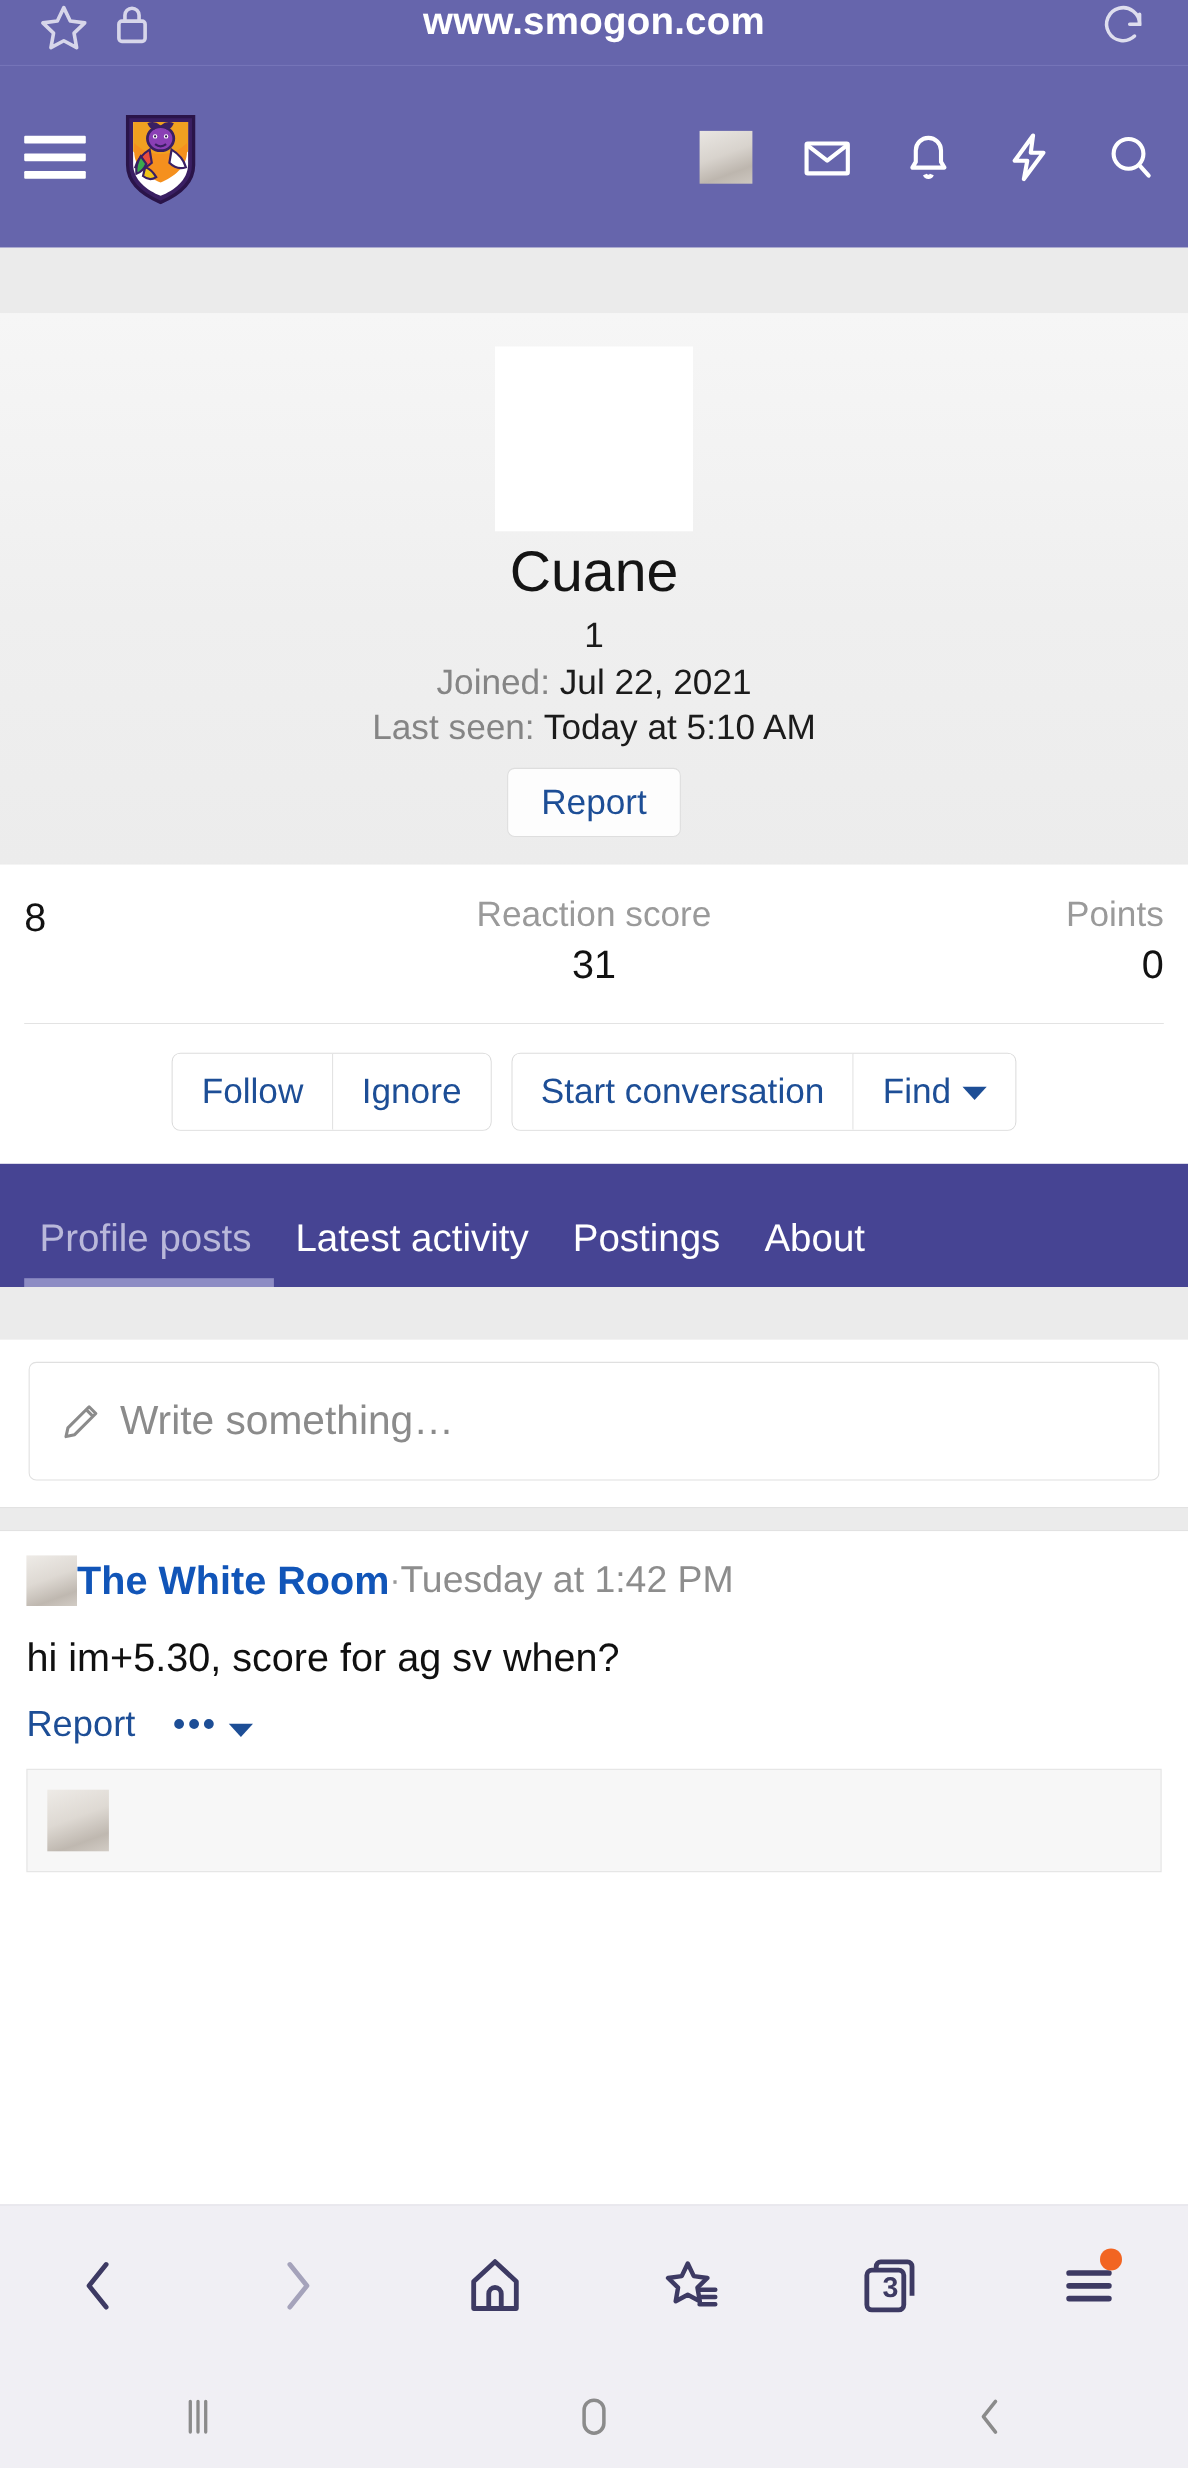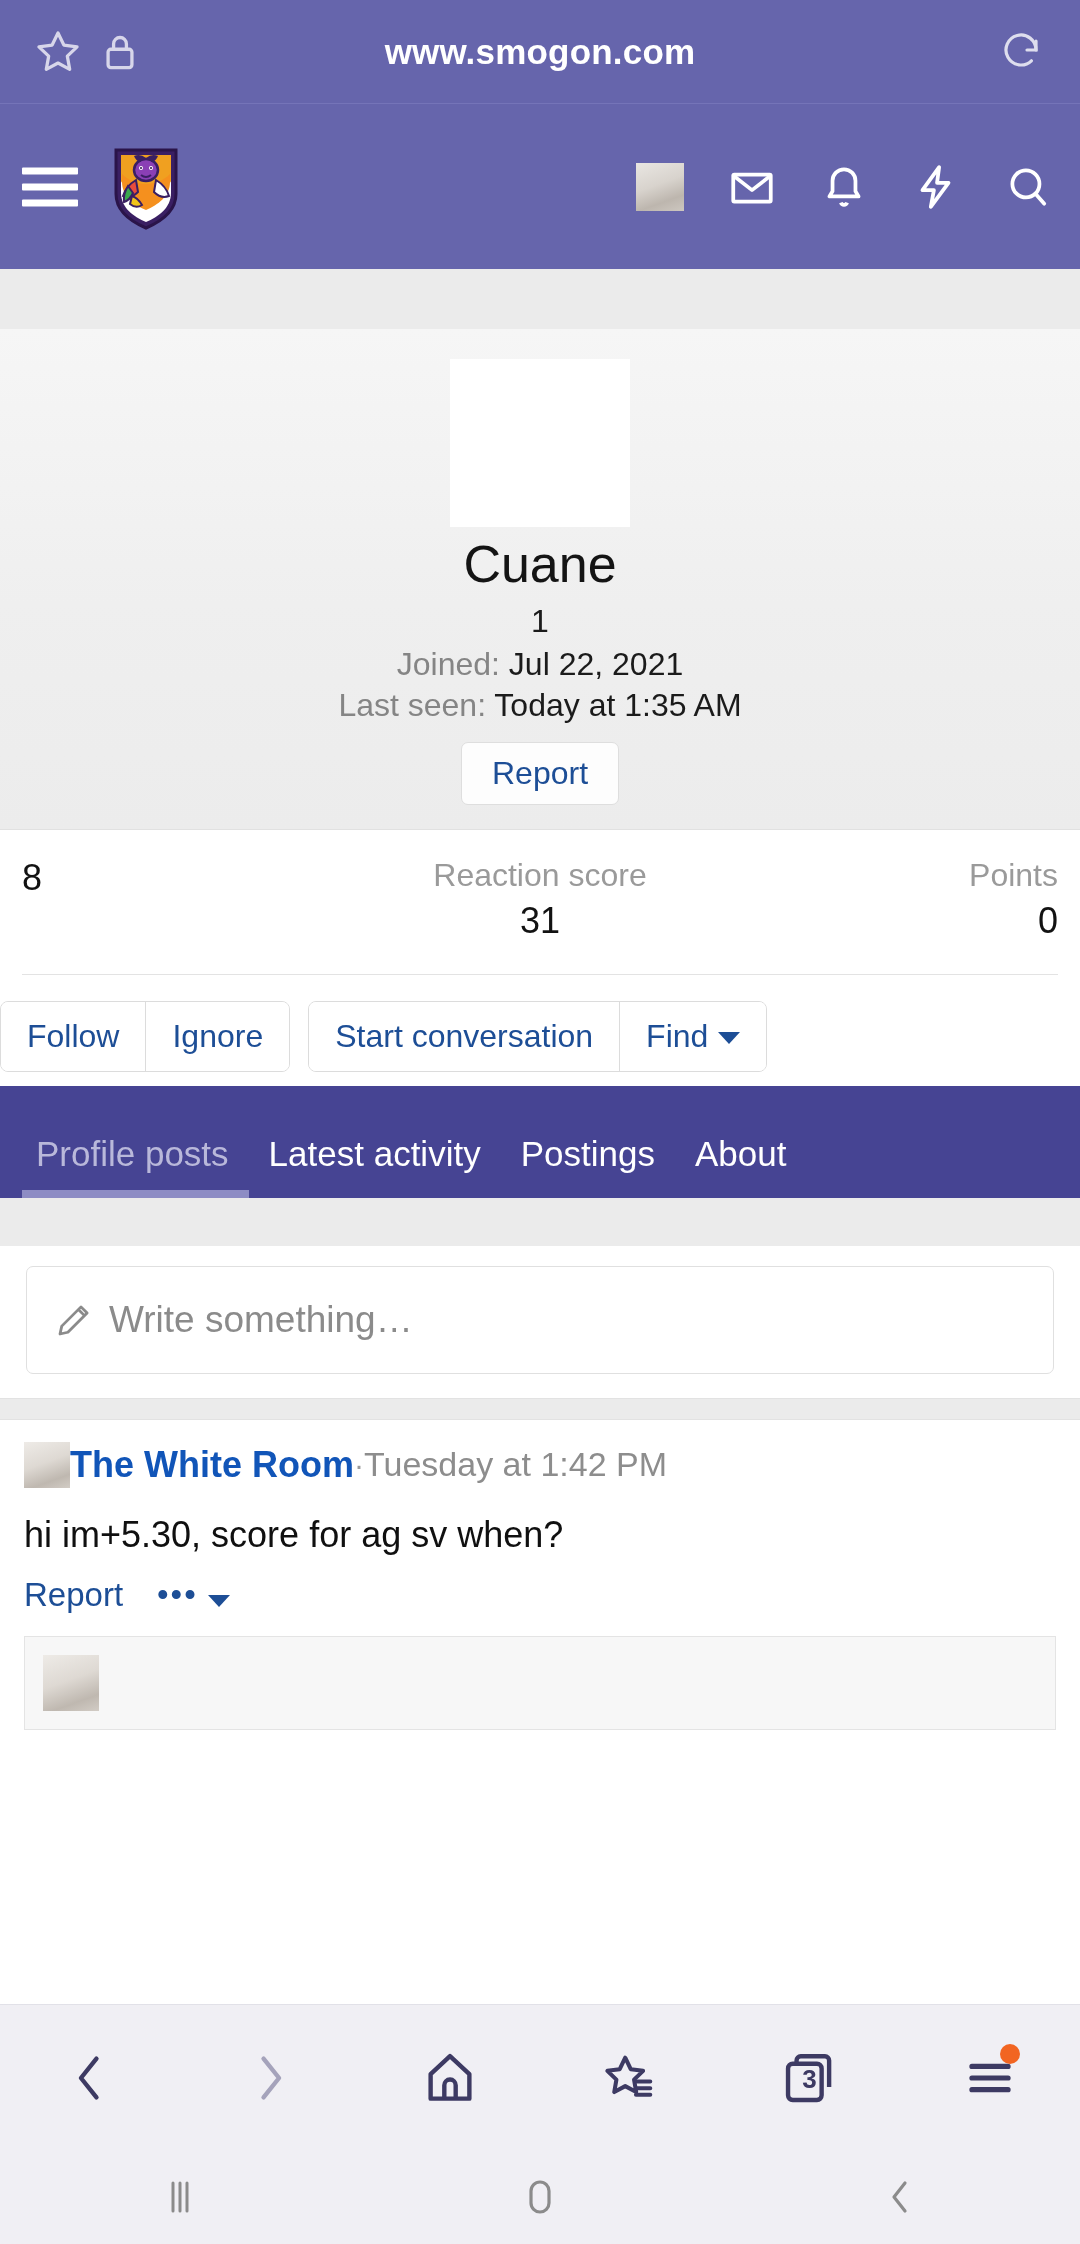--- a/index.html
+++ b/index.html
@@ -6,22 +6,22 @@
   html, body {
     width:1080px; height:2244px;
     font-family:"Liberation Sans", sans-serif;
     background:#ffffff;
     overflow:hidden;
   }
   body { position:relative; }
 
   
   .urlbar{
-    height:104px; background:#6665ac;
-    display:flex; align-items:center; position:relative;
+    height:60px; background:#6665ac;
+    display:flex; align-items:flex-start; position:relative;
     border-bottom:1px solid #7574b8;
   }
   .urlbar .icn{ display:flex; align-items:center; justify-content:center; }
   .star-ico{ position:absolute; left:32px; width:52px; height:52px; }
   .lock-ico{ position:absolute; left:98px; width:44px; height:44px; }
   .url-text{
     width:100%; text-align:center; color:#ffffff;
     font-size:35px; font-weight:bold; letter-spacing:0.2px;
   }
   .reload-ico{ position:absolute; right:34px; width:48px; height:48px; }
@@ -73,21 +73,21 @@
   .stat.s1{ text-align:left; }
   .stat.s2{ text-align:center; }
   .stat.s3{ text-align:right; }
   .stat .k{ font-size:32px; color:#9a9a9a; line-height:1.35; }
   .stat .v{ font-size:36px; color:#121212; line-height:1.35; }
 
   .divider{ height:1px; background:#e3e3e3; margin:22px 22px 0; }
 
   
   .actions{
-    background:#fff; padding:26px 0 14px; display:flex; gap:18px;
+    background:#fff; padding:26px 0 30px; display:flex; justify-content:center; gap:18px;
   }
   .btngroup{ display:flex; border:1px solid #dcdcdc; border-radius:8px; overflow:hidden; background:#fff; }
   .btngroup .b{
     font-size:32px; color:#1d4e96; padding:16px 26px; background:#fff;
     border-right:1px solid #dcdcdc; white-space:nowrap;
   }
   .btngroup .b:last-child{ border-right:none; }
   .caret{ display:inline-block; margin-left:10px; border-left:11px solid transparent; border-right:11px solid transparent; border-top:12px solid #1d4e96; vertical-align:middle; }
 
   
@@ -249,21 +249,21 @@
 <div class="profile-head">
   <div class="avatar-big"></div>
   <div class="pname">Cuane</div>
   <div class="page-line">1</div>
   <div class="meta-line">
     <span class="lbl">Joined:</span>
     <span>Jul 22, 2021</span>
   </div>
   <div class="meta-line">
     <span class="lbl">Last seen:</span>
-    <span>Today at 1:35 AM</span>
+    <span>Today at 5:10 AM</span>
   </div>
   <div class="report-btn">Report</div>
 </div>
 
 <div class="stats">
   <div class="stat s1">
     <div class="v">8</div>
   </div>
   <div class="stat s2">
     <div class="k">Reaction score</div>

